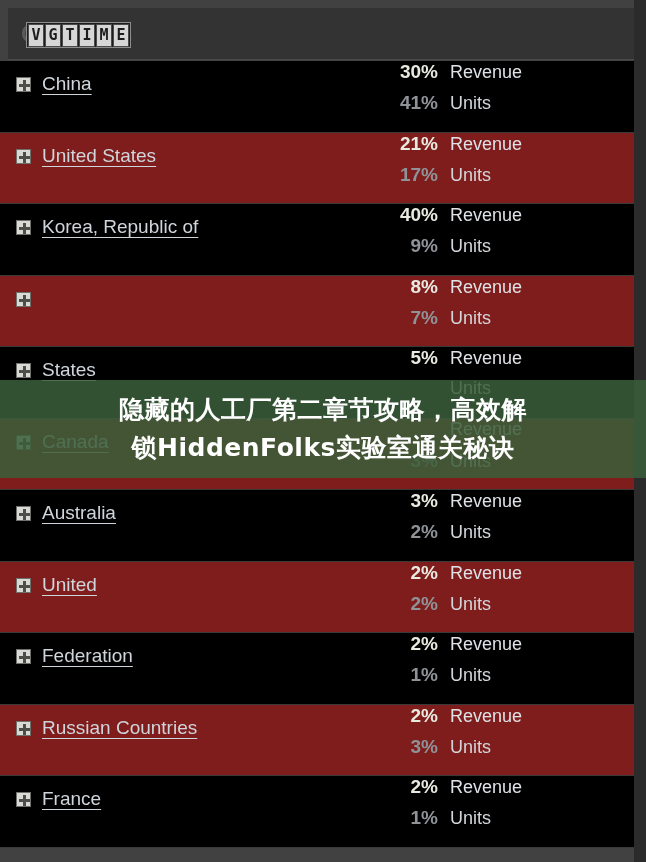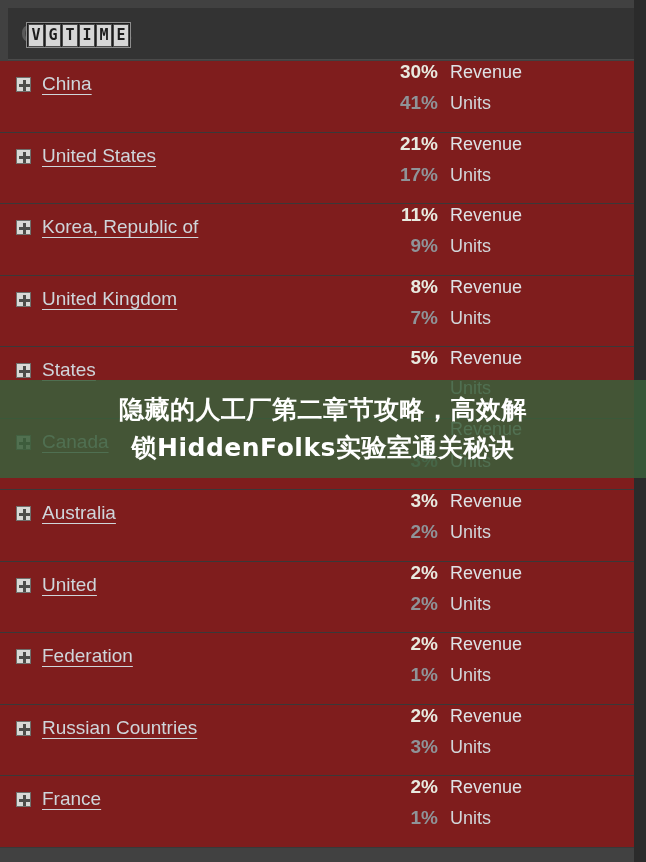--- a/index.html
+++ b/index.html
@@ -68,21 +68,21 @@
   .list {
     position:absolute;
     left:0; top:61px;
     width:634px;
   }
   .row {
     position:relative;
     height:71.5px;
     border-bottom:1px solid #393939;
   }
-  .row.odd  { background:#7f1d1d; }
+  .row.odd  { background:#000000; }
   .row.even { background:#7f1d1d; }
 
   .expander {
     position:absolute;
     left:16px; top:16px;
     width:15px; height:15px;
     background:#d9d9d6;
     border:1px solid #6f6f6c;
   }
   .expander::before, .expander::after {
@@ -210,32 +210,31 @@
               <div class="pct">17%</div>
               <div class="metric-label">Units</div>
             </div>
           </div>
         </div>
         <div class="row odd">
           <div class="expander"></div>
           <a class="country">Korea, Republic of</a>
           <div class="metrics">
             <div class="metric-line rev">
-              <div class="pct">11%</div>
+              <div class="pct">40%</div>
               <div class="metric-label">Revenue</div>
             </div>
             <div class="metric-line unit">
               <div class="pct">9%</div>
               <div class="metric-label">Units</div>
             </div>
           </div>
         </div>
         <div class="row even">
           <div class="expander"></div>
-          <a class="country">United Kingdom</a>
           <div class="metrics">
             <div class="metric-line rev">
               <div class="pct">8%</div>
               <div class="metric-label">Revenue</div>
             </div>
             <div class="metric-line unit">
               <div class="pct">7%</div>
               <div class="metric-label">Units</div>
             </div>
           </div>

